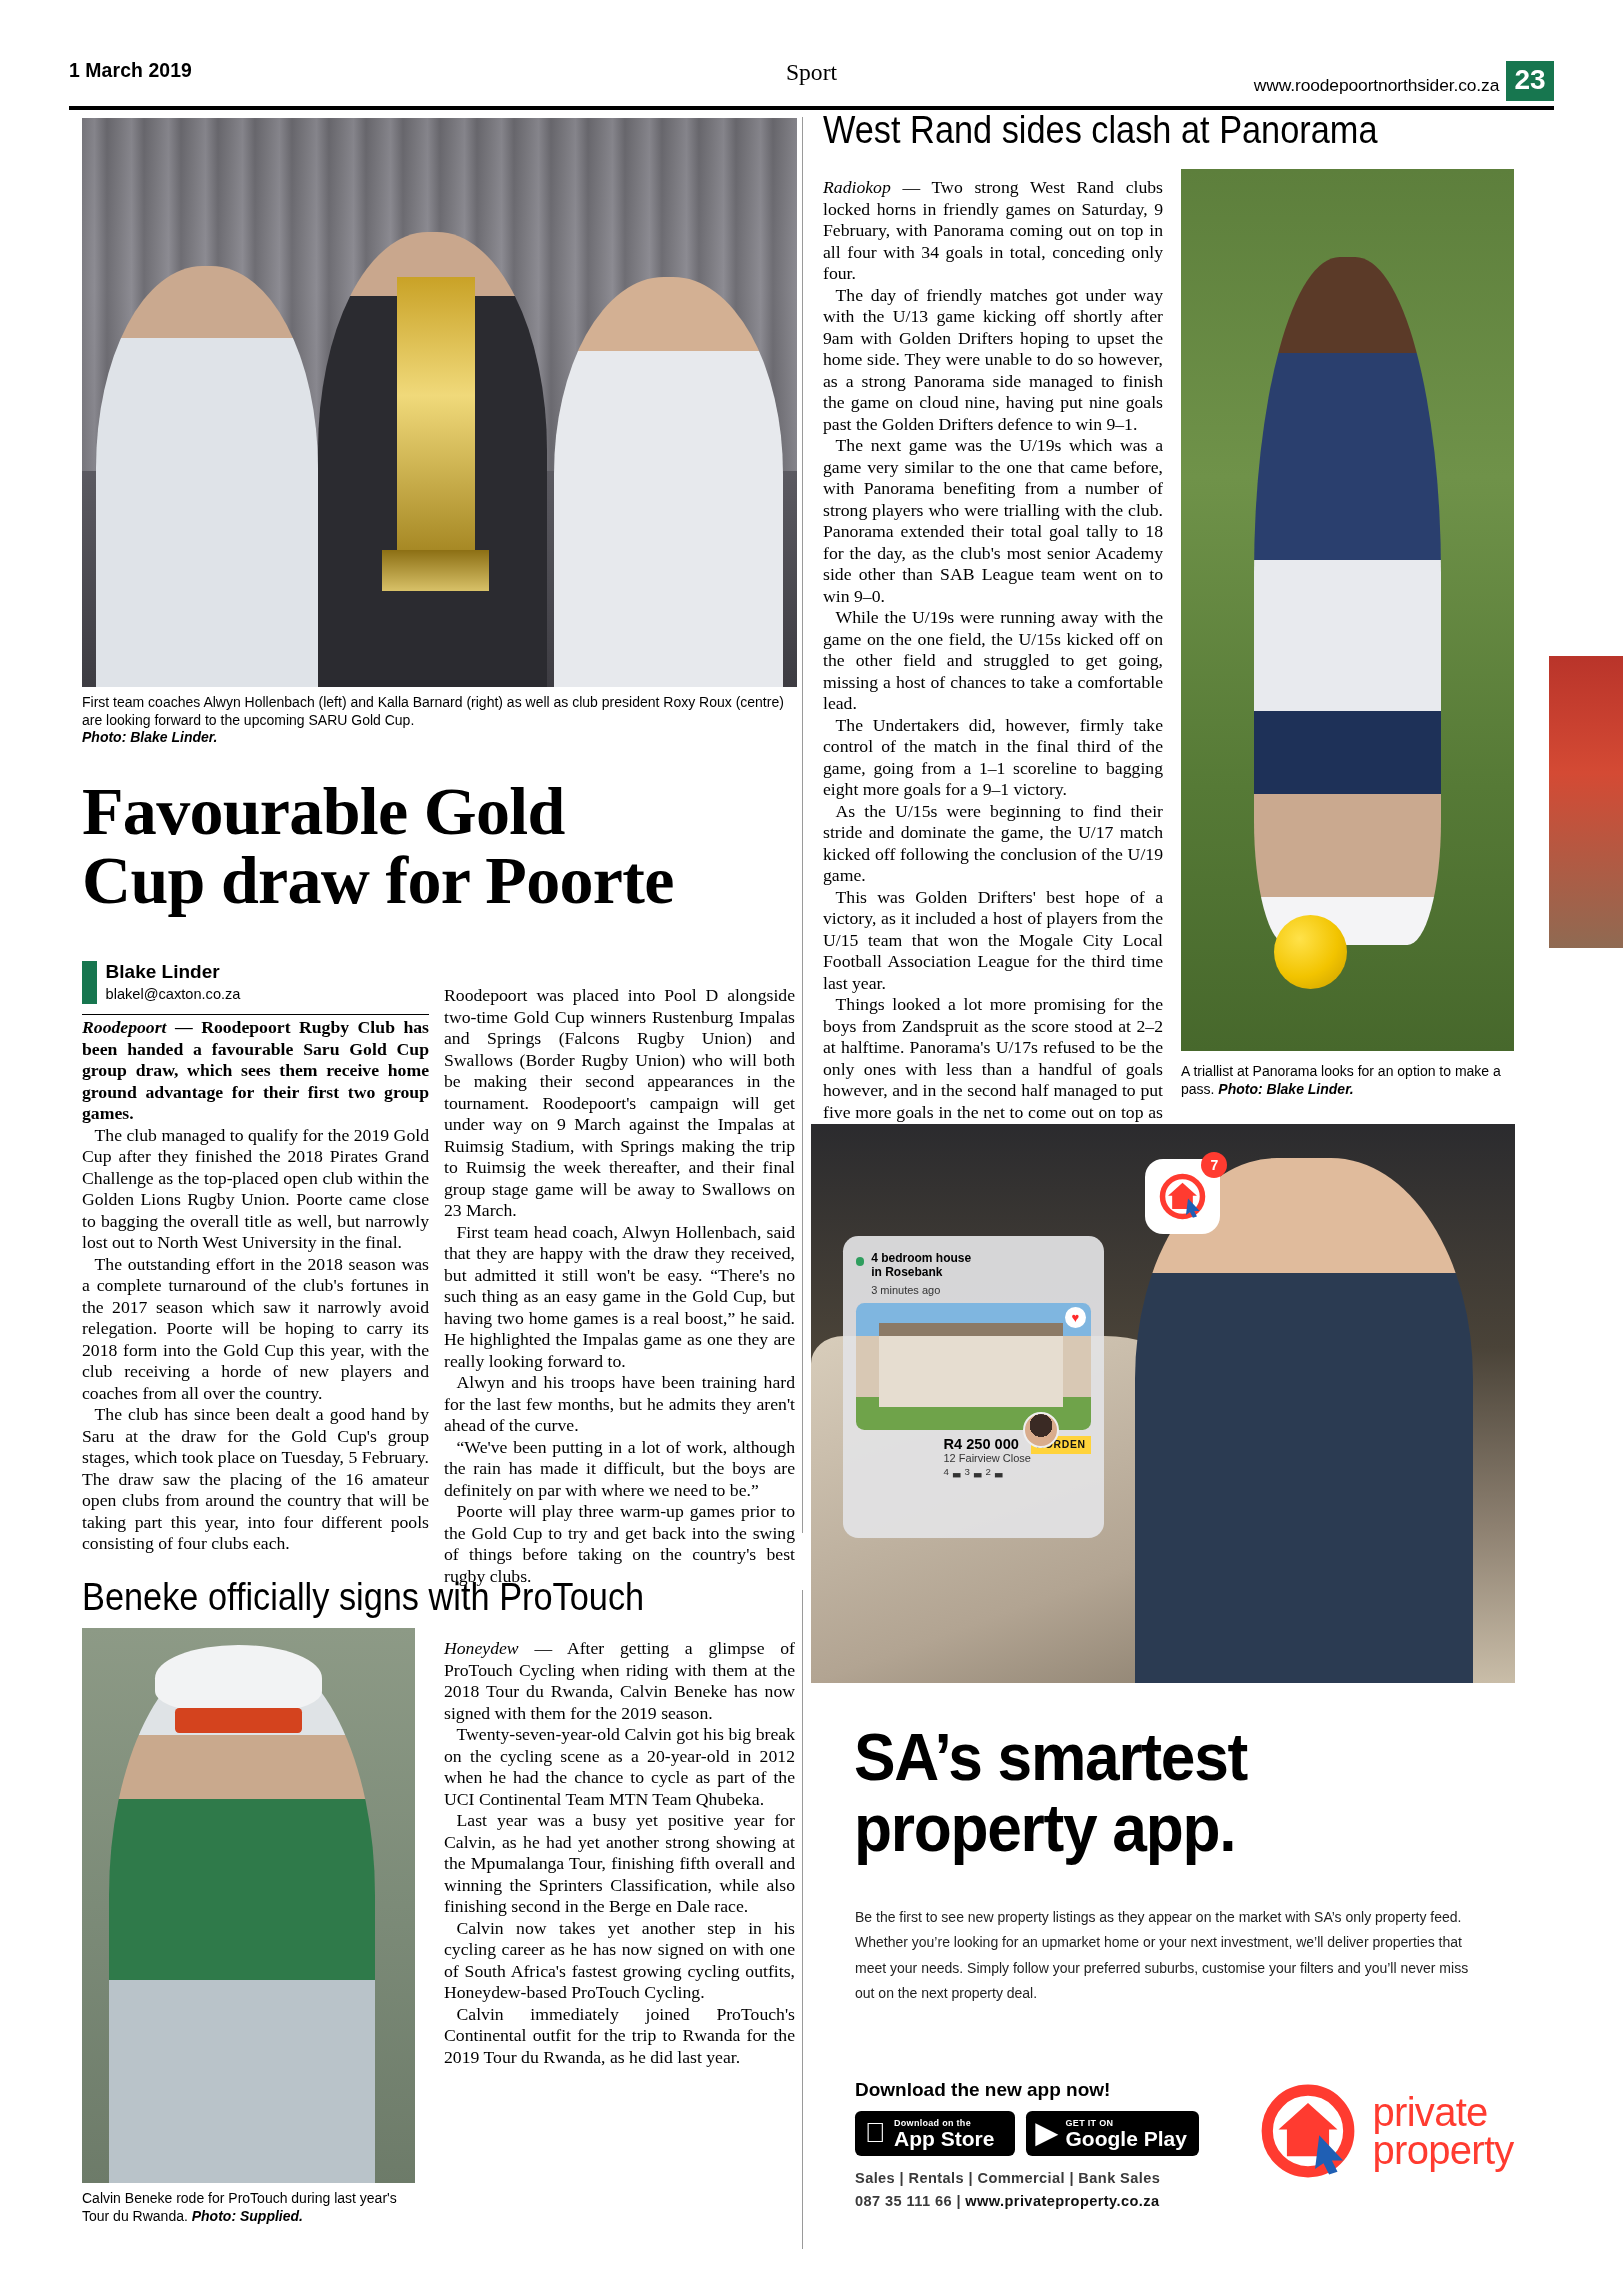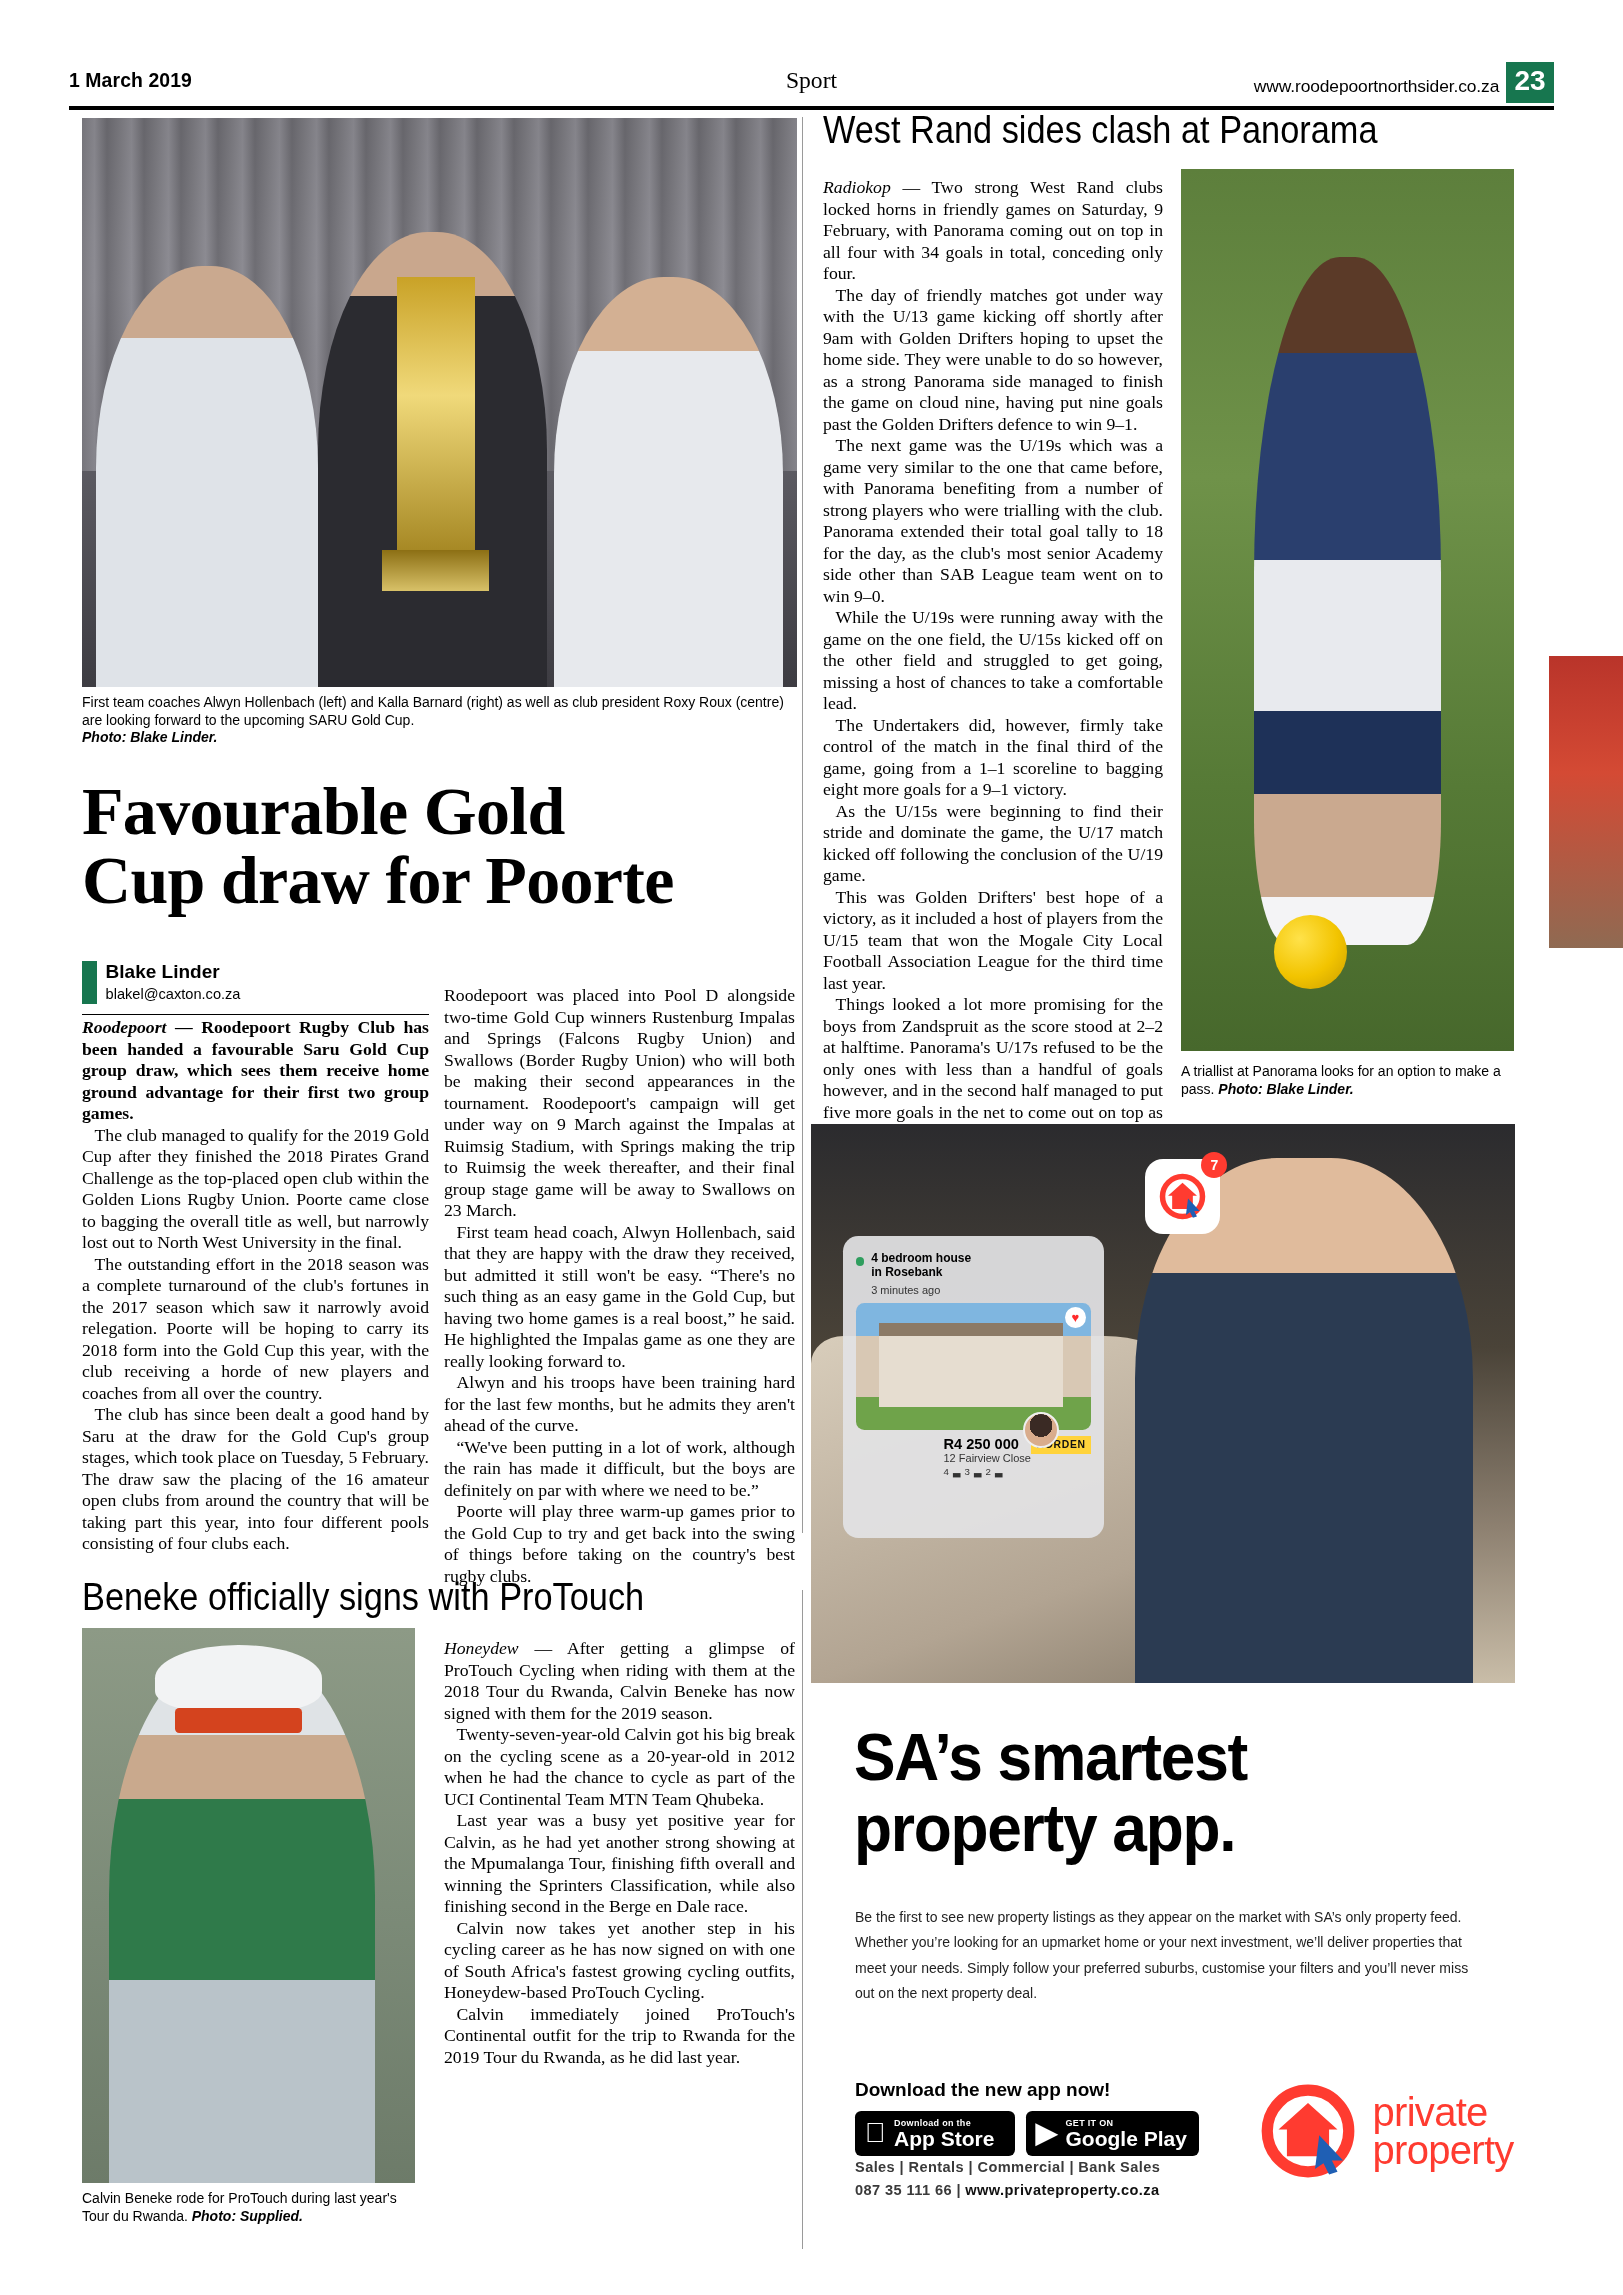--- a/index.html
+++ b/index.html
@@ -22,21 +22,21 @@
     padding: 0;
   }
 
   
   .masthead {
     position: absolute;
     left: 69px; top: 61px;
     width: 1485px;
     height: 43px;
     display: flex;
-    align-items: center;
+    align-items: flex-start;
     justify-content: space-between;
     font-family: "Liberation Sans", sans-serif;
   }
   .masthead-date {
     font-size: 19.4px;
     font-weight: bold;
     letter-spacing: 0.1px;
     line-height: 1;
     padding-bottom: 4.2px;
   }
@@ -295,21 +295,21 @@
   }
   .store-badges { display: flex; gap: 11px; margin-top: 9.7px; }
   .store-badge {
     background: #000; color: #fff; border-radius: 6.2px;
     padding: 7px 12.5px 7px 9.7px; display: flex; align-items: center; gap: 8.3px;
     min-width: 160px;
   }
   .store-badge .glyph { font-size: 28px; line-height: 1; }
   .store-badge .txt-small { font-size: 9px; letter-spacing: 0.3px; display:block; }
   .store-badge .txt-big { font-size: 21px; font-weight: bold; line-height: 1.02; display:block; }
-  .ad-links { margin-top: 0; font-size: 14.6px; color: #3a3a3a; letter-spacing: 0.4px; line-height: 1.6; }
+  .ad-links { margin-top: 11px; font-size: 14.6px; color: #3a3a3a; letter-spacing: 0.4px; line-height: 1.6; }
   .ad-links b { color: #111; }
 
   .pp-logo {
     position: absolute; left: 1256px; top: 2079px;
     display: flex; align-items: center; gap: 12.5px;
   }
   .pp-wordmark {
     font-family: "Liberation Sans", sans-serif;
     font-size: 40px; line-height: .96; color: #ff3b30; font-weight: normal;
     letter-spacing: -0.7px;

